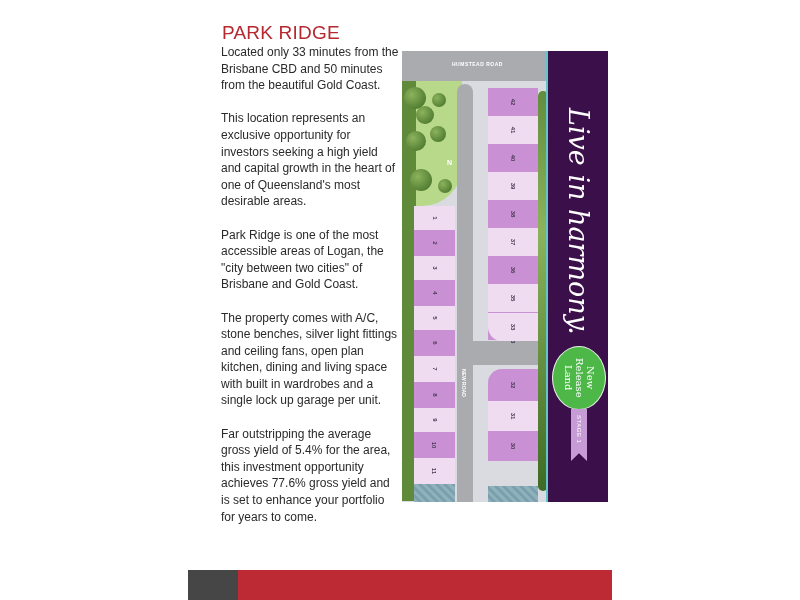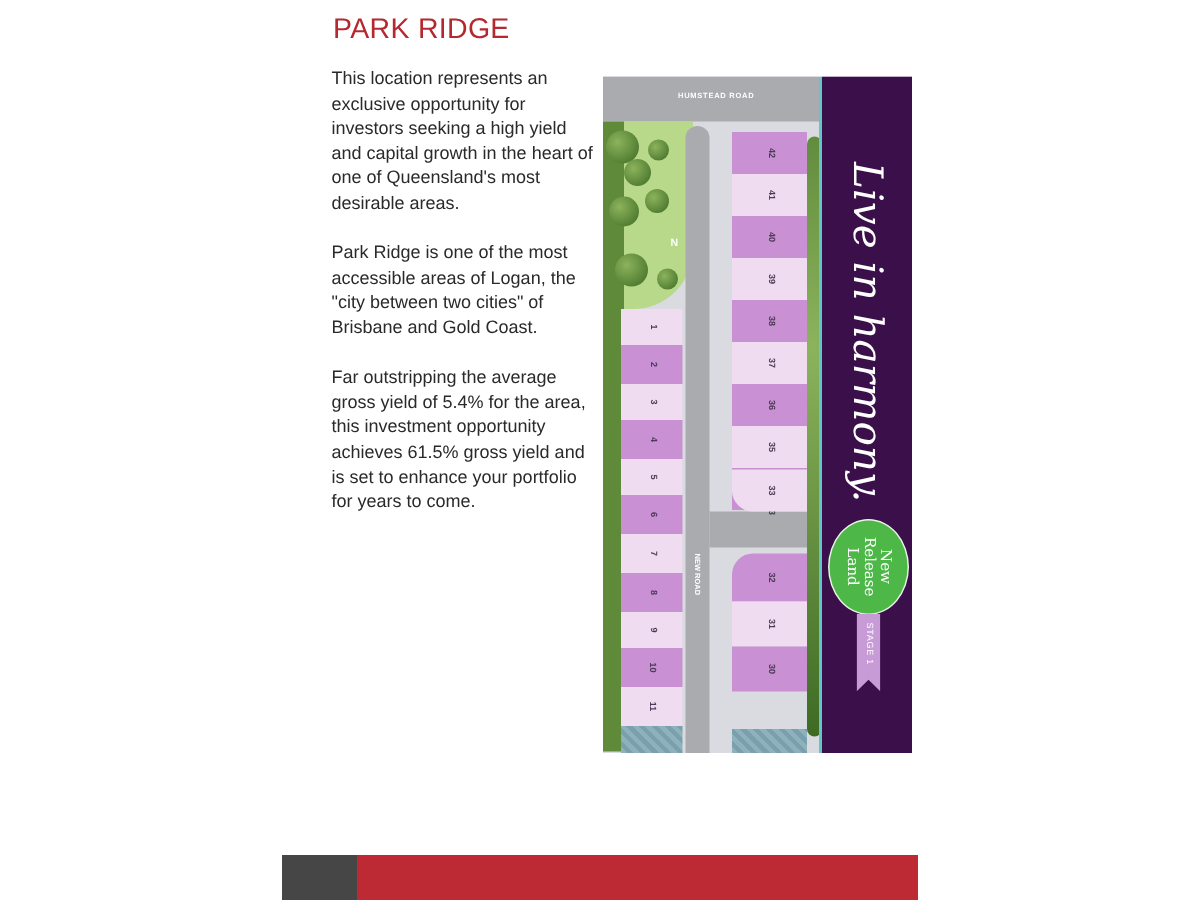--- a/index.html
+++ b/index.html
@@ -1,17 +1,17 @@
 <!DOCTYPE html>
 <html><head>
 <meta charset="utf-8">
 <style>
   html, body { margin:0; padding:0; }
   body { width:800px; height:600px; background:#ffffff; position:relative; overflow:hidden; font-family:"Liberation Sans", sans-serif; }
-  .title { position:absolute; left:222px; top:9px; font-size:19px; color:#b5282f; letter-spacing:0.2px; }
+  .title { position:absolute; left:222px; top:22px; font-size:19px; color:#b5282f; letter-spacing:0.2px; }
   .copy { position:absolute; left:221px; top:44px; width:180px; font-size:12px; line-height:16.6px; color:#2a2a2a; }
   .copy p { margin:0 0 16.6px 0; }
   .map { position:absolute; left:402px; top:51px; width:206px; height:451px; background:#d9dbe0; overflow:hidden; }
   .road-top { position:absolute; left:0; top:0; width:144px; height:30px; background:#a9abaf; }
   .road-top span { position:absolute; left:50px; top:10px; font-size:5px; color:#fff; letter-spacing:0.5px; font-weight:bold; }
   .park { position:absolute; left:0; top:30px; width:60px; height:125px; background:#b8d989; border-bottom-right-radius:40px; }
   .tree-col { position:absolute; left:0; top:30px; width:14px; height:420px; background:#5f8a3a; }
   .tree { position:absolute; border-radius:50%; background:radial-gradient(circle at 35% 35%, #8cb35c, #3e6b24); }
   .road-mid { position:absolute; left:55px; top:33px; width:16px; height:418px; background:#a9abaf; border-top-left-radius:14px; border-top-right-radius:14px; }
   .road-mid span { position:absolute; left:4px; top:285px; font-size:5px; color:#fff; writing-mode:vertical-rl; font-weight:bold; }
@@ -31,23 +31,25 @@
   .ribbon span { writing-mode:vertical-rl; font-size:6px; color:#ffffff; margin-top:6px; letter-spacing:0.5px; }
   .footer-dark { position:absolute; left:188px; top:570px; width:50px; height:30px; background:#464646; }
   .footer-red { position:absolute; left:238px; top:570px; width:374px; height:30px; background:#bd2a33; }
 </style>
 </head>
 <body>
 
 <div class="title">PARK RIDGE</div>
 
 <div class="copy">
+  <p>Located only 33 minutes from the Brisbane CBD and 50 minutes from the beautiful Gold Coast.</p>
   <p>This location represents an exclusive opportunity for investors seeking a high yield and capital growth in the heart of one of Queensland's most desirable areas.</p>
   <p>Park Ridge is one of the most accessible areas of Logan, the "city between two cities" of Brisbane and Gold Coast.</p>
-  <p>Far outstripping the average gross yield of 5.4% for the area, this investment opportunity achieves 61.5% gross yield and is set to enhance your portfolio for years to come.</p>
+  <p>The property comes with A/C, stone benches, silver light fittings and ceiling fans, open plan kitchen, dining and living space with built in wardrobes and a single lock up garage per unit.</p>
+  <p>Far outstripping the average gross yield of 5.4% for the area, this investment opportunity achieves 77.6% gross yield and is set to enhance your portfolio for years to come.</p>
 </div>
 
 <div class="map">
   <div class="road-top">
       <span>HUMSTEAD ROAD</span>
     </div>
   <div class="park"></div>
   <div class="tree-col"></div>
   <div class="tree" style="left:2px;top:36px;width:22px;height:22px;"></div>
   <div class="tree" style="left:14px;top:55px;width:18px;height:18px;"></div>

